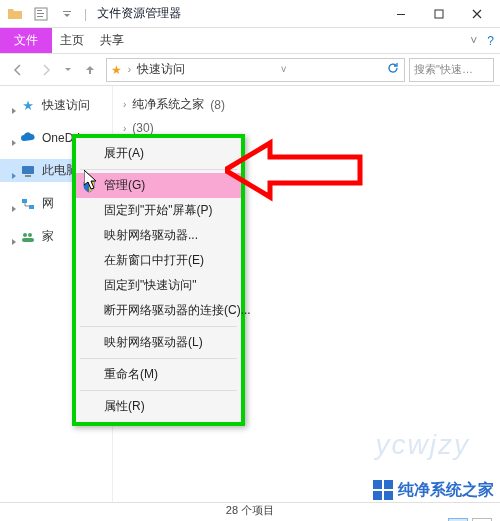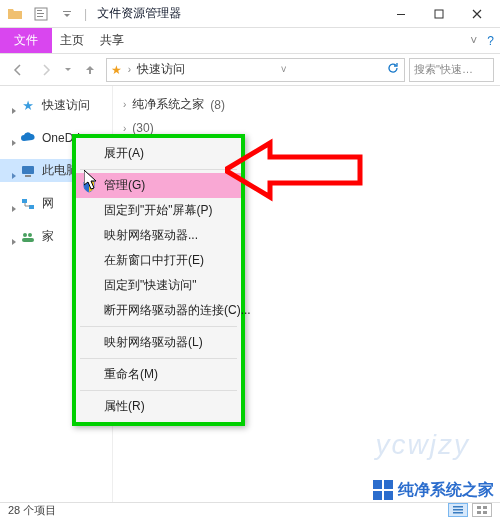--- a/index.html
+++ b/index.html
@@ -51,21 +51,21 @@
     .ctx-item { display: flex; align-items: center; padding: 4px 10px 4px 28px; color: #222; position: relative; font-size: 12px; white-space: nowrap; }
     .ctx-item.hot { background: #f9a8d4; }
     .ctx-item .shield { position: absolute; left: 6px; width: 14px; height: 14px; }
     .ctx-sep { height: 1px; background: #ddd; margin: 3px 4px; }
     .cursor { position: absolute; left: 84px; top: 170px; z-index: 6; }
 
     
     .arrow-ann { position: absolute; left: 225px; top: 135px; z-index: 7; }
 
     
-    .statusbar { position: absolute; left: 0; bottom: 0; width: 100%; height: 19px; border-top: 1px solid #e0e0e0; display: flex; align-items: flex-start; padding: 0 8px; background: #fff; }
+    .statusbar { position: absolute; left: 0; bottom: 0; width: 100%; height: 19px; border-top: 1px solid #e0e0e0; display: flex; align-items: center; padding: 0 8px; background: #fff; flex-direction: column; }
     .status-text { color: #444; font-size: 11px; }
     .view-toggle { margin-left: auto; display: flex; gap: 4px; }
     .vt { width: 20px; height: 14px; border: 1px solid #bbb; display: flex; align-items: center; justify-content: center; font-size: 9px; color: #888; }
     .vt.active { background: #d6e8fb; border-color: #7ab7ef; }
 
     
     .wm1 { position: absolute; right: 30px; bottom: 60px; font-size: 28px; color: rgba(60,120,200,.18); font-style: italic; letter-spacing: 2px; pointer-events: none; }
     .wm2 { position: absolute; right: 6px; bottom: 20px; display: flex; align-items: center; gap: 4px; pointer-events: none; }
     .wm2 .wm-logo { width: 22px; height: 22px; }
     .wm2 .wm-txt { color: #2b6dcd; font-size: 16px; font-weight: bold; font-family: Liberation Mono, monospace; }

